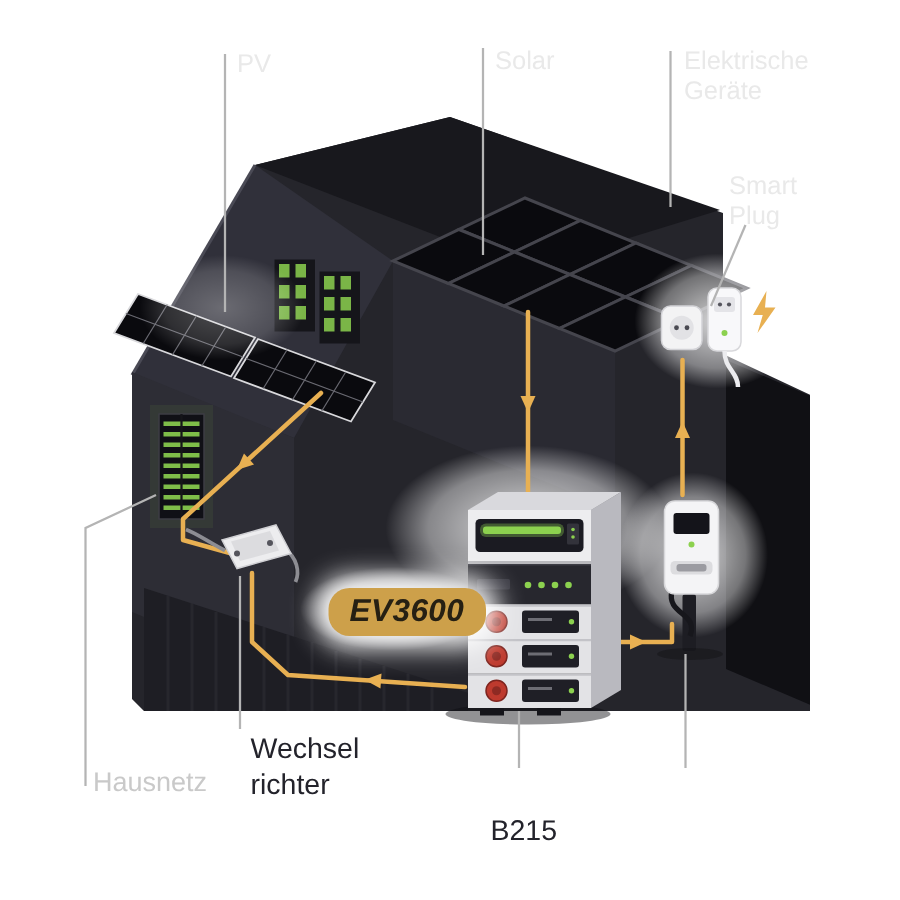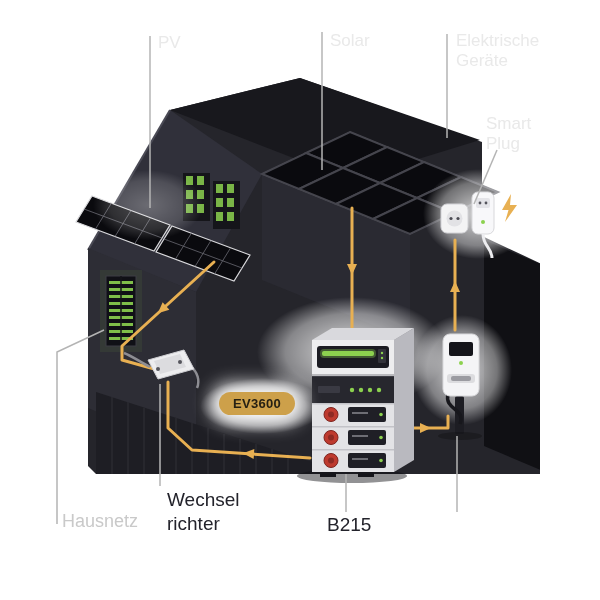--- a/index.html
+++ b/index.html
@@ -16,22 +16,22 @@
   .arrow{fill:var(--accent);}
   .leader{stroke:var(--leader);stroke-width:1.5;fill:none;}
   .flash{fill:var(--accent);}
   .green-el{fill:var(--green);}
   .red-el{fill:var(--red);}
   .lbl{position:absolute;white-space:nowrap;}
   .lbl-faint{color:var(--label_light);font-size:17px;line-height:20px;}
   .lbl-gray{color:var(--label_gray);font-size:18px;}
   .lbl-dark{color:var(--label_dark);font-size:19px;line-height:24px;}
   .badge{position:absolute;background:var(--badge);color:var(--badge_text);
-         font-size:13px;font-weight:bold;padding:4px 14px;border-radius:14px;
-         box-shadow:0 0 18px 8px rgba(255,255,255,0.95);letter-spacing:0.3px;}
+         font-size:21px;font-weight:bold;padding:4px 14px;border-radius:14px;
+         box-shadow:0 0 18px 8px rgba(255,255,255,0.95);letter-spacing:0.3px;font-style:italic;}
 </style>
 </head>
 <body>
 
 <div id="stage">
 
 <svg width="600" height="600" viewBox="0 0 600 600">
   <defs>
     <radialGradient id="g_glow" cx="50%" cy="50%" r="50%">
       <stop offset="0%" stop-color="#ffffff" stop-opacity="0.95"></stop>
@@ -279,15 +279,15 @@
   <div>Plug</div>
 </div>
 
 <div class="badge" style="left:219px;top:392px;">EV3600</div>
 
 <div class="lbl lbl-dark" style="left:167px;top:488px;">
   <div>Wechsel</div>
   <div>richter</div>
 </div>
 <div class="lbl lbl-gray" style="left:62px;top:511px;">Hausnetz</div>
-<div class="lbl lbl-dark" style="left:327px;top:513px;">B215</div>
+<div class="lbl lbl-dark" style="left:327px;top:543px;">B215</div>
 
 </div>
 
 </body></html>

